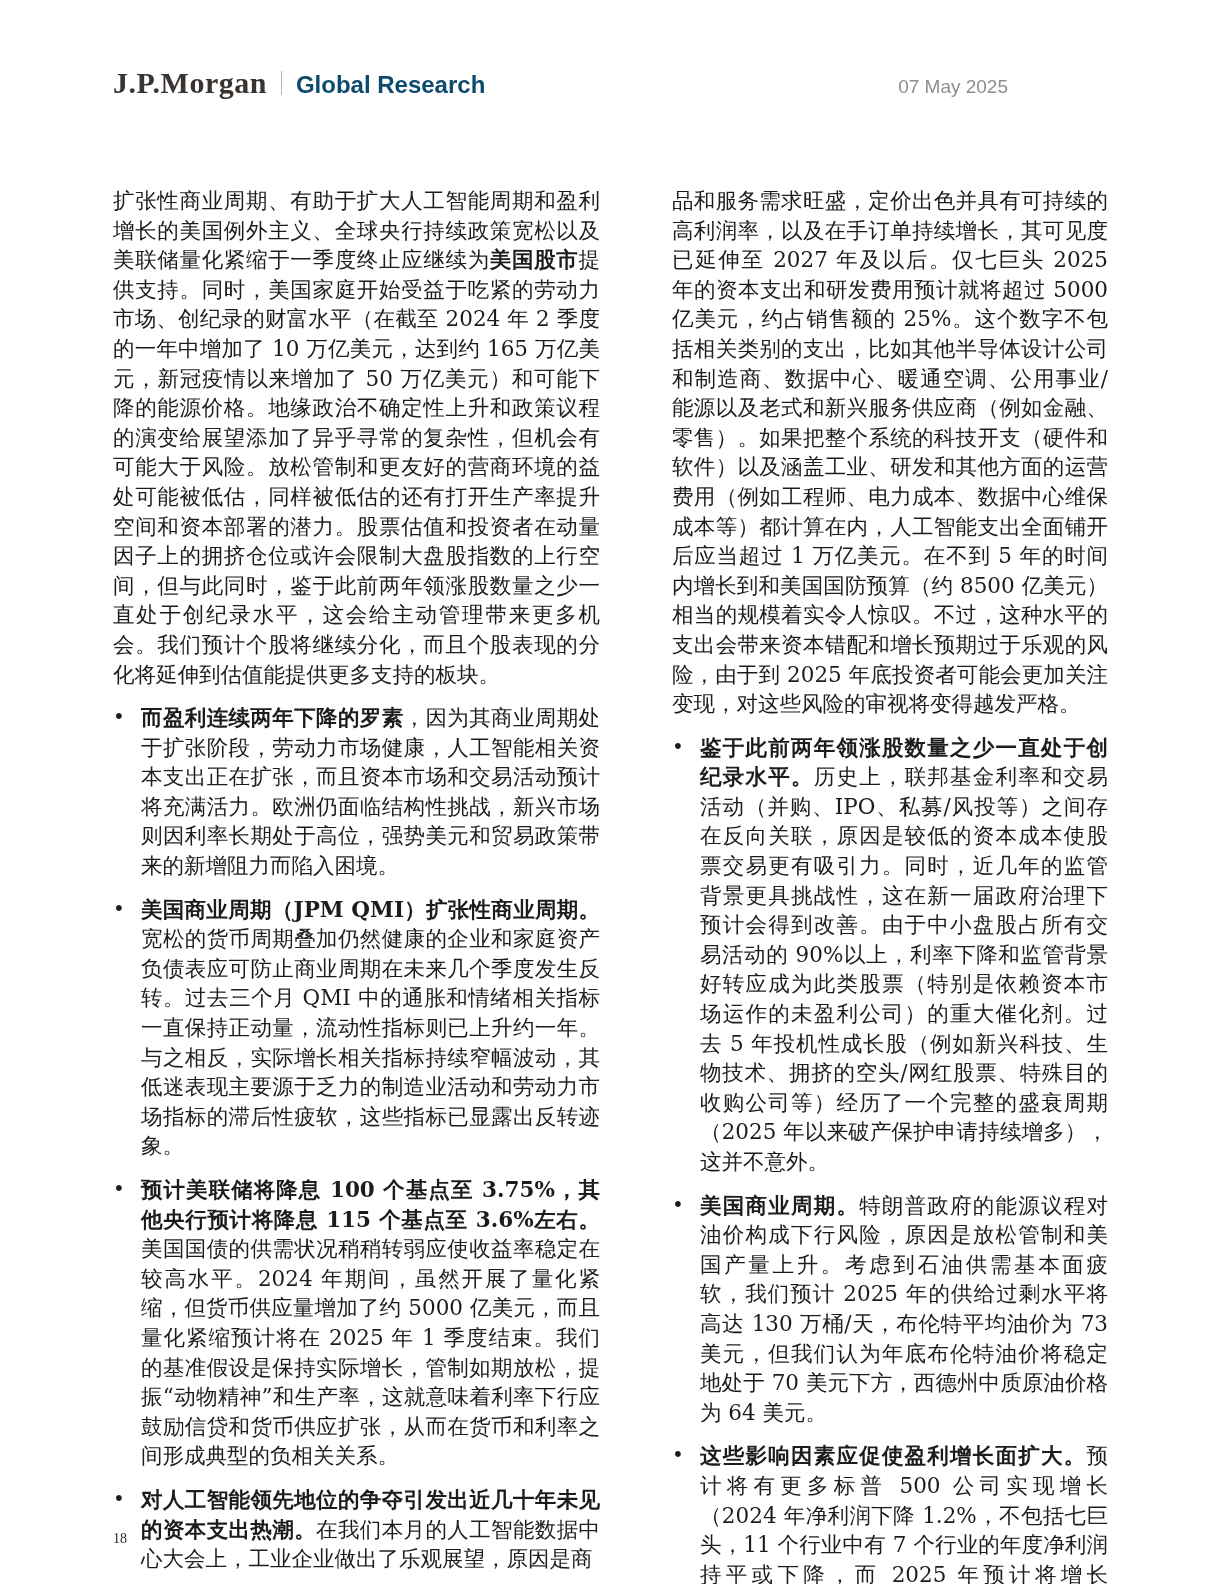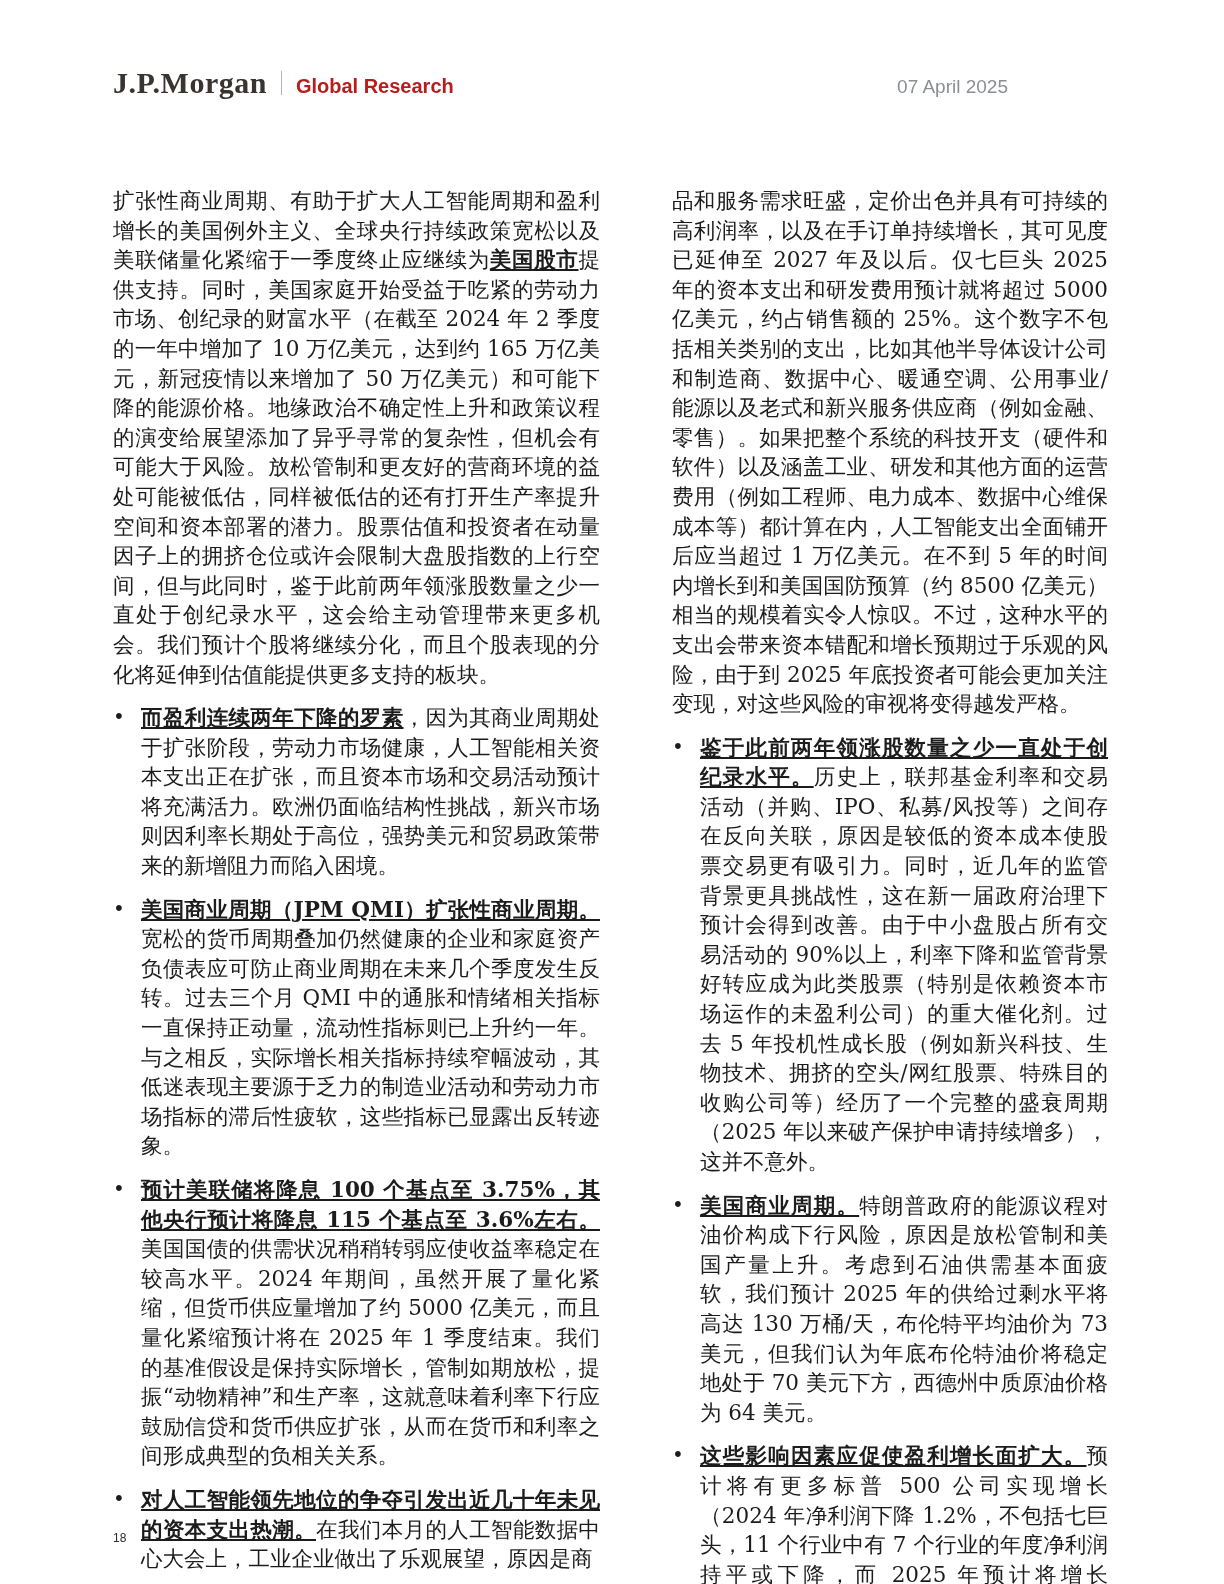--- a/index.html
+++ b/index.html
@@ -25,21 +25,21 @@
     font-family: "Liberation Serif", "DejaVu Serif", serif;
     font-size: 30px; font-weight: 700; color: #3a3431;
     letter-spacing: 0.5px; line-height: 1;
   }
   .hdr-divider {
     width: 1px; height: 24px; background: #b5b5b5;
     margin: 0 14px; align-self: center;
   }
   .division {
     font-family: "Liberation Sans", "DejaVu Sans", sans-serif;
-    font-size: 20px; font-weight: 700; color: #b91c1c;
+    font-size: 24px; font-weight: 700; color: #0c4a6e;
     line-height: 1;
   }
   .hdr-date {
     margin-left: auto;
     font-family: "Liberation Sans", "DejaVu Sans", sans-serif;
     font-size: 19px; color: #8b8f93; line-height: 1;
   }
   
   .content {
     position: absolute;
@@ -59,39 +59,39 @@
   .bullets { list-style: none; margin: 0; padding: 0; }
   .bullet {
     display: flex; margin: 0 0 14px 0;
   }
   .bullet:last-child { margin-bottom: 0; }
   .dot {
     flex: 0 0 28px; text-align: left;
     font-size: 20px; line-height: 29.6px;
   }
   .btext { flex: 1 1 auto; }
-  .bold { font-weight: 700; text-decoration: underline; }
+  .bold { font-weight: 700; }
   
   .page-number {
     position: absolute;
     left: 113px; top: 1531px;
-    font-family: Liberation Sans, sans-serif;
-    font-size: 12px; color: #2b2b2b;
+    font-family: Liberation Serif, serif;
+    font-size: 14px; color: #2b2b2b;
   }
 </style>
 </head>
 <body>
 
 <div class="page">
 
   <div class="header">
     <span class="brand">J.P.Morgan</span>
     <span class="hdr-divider"></span>
     <span class="division">Global Research</span>
-    <span class="hdr-date">07 April 2025</span>
+    <span class="hdr-date">07 May 2025</span>
   </div>
 
   <div class="content">
 
     <div class="col col-left">
 
       <p class="para"><span>扩张性商业周期、有助于扩大人工智能周期和盈利增长的美国例外主义、全球央行持续政策宽松以及美联储量化紧缩于一季度终止应继续为</span><span class="bold">美国股市</span><span>提供支持。同时，美国家庭开始受益于吃紧的劳动力市场、创纪录的财富水平（在截至 2024 年 2 季度的一年中增加了 10 万亿美元，达到约 165 万亿美元，新冠疫情以来增加了 50 万亿美元）和可能下降的能源价格。地缘政治不确定性上升和政策议程的演变给展望添加了异乎寻常的复杂性，但机会有可能大于风险。放松管制和更友好的营商环境的益处可能被低估，同样被低估的还有打开生产率提升空间和资本部署的潜力。股票估值和投资者在动量因子上的拥挤仓位或许会限制大盘股指数的上行空间，但与此同时，鉴于此前两年领涨股数量之少一直处于创纪录水平，这会给主动管理带来更多机会。我们预计个股将继续分化，而且个股表现的分化将延伸到估值能提供更多支持的板块。</span></p>
 
       <ul class="bullets">
         <li class="bullet">

